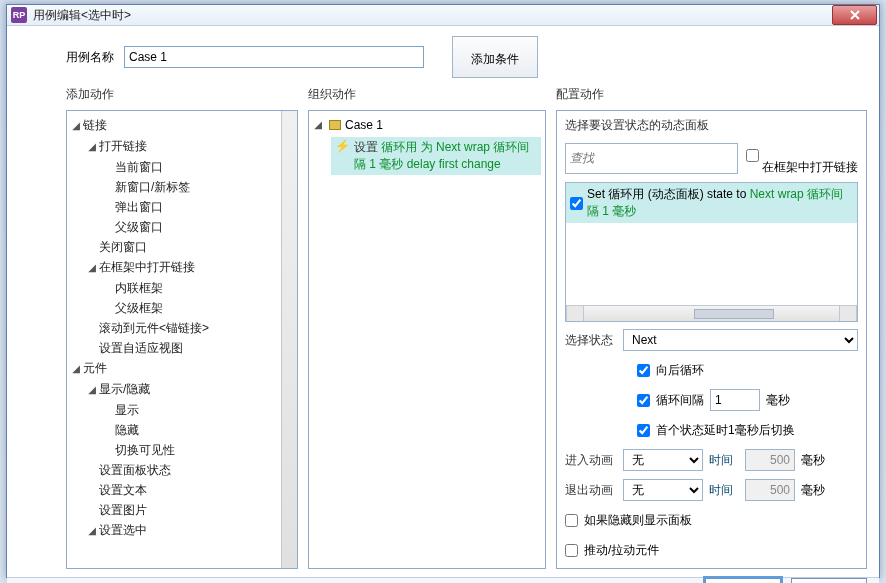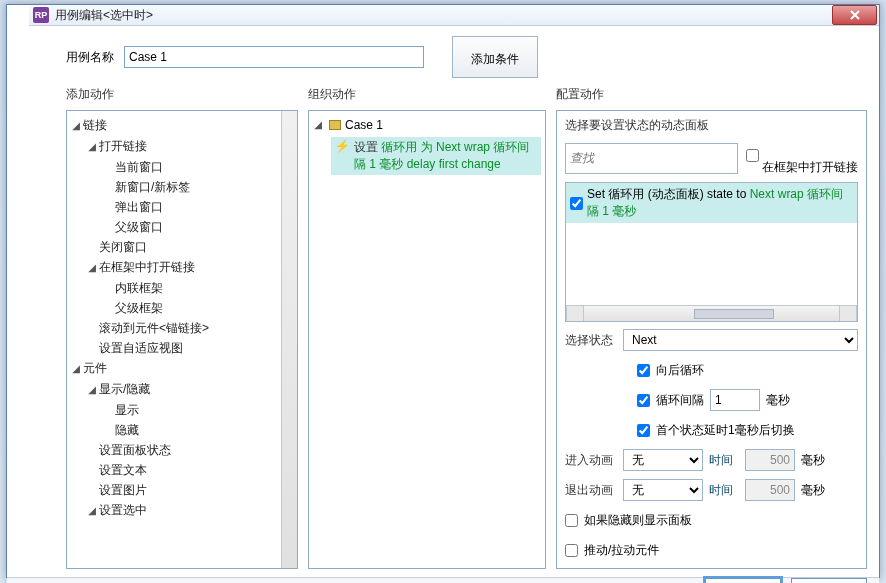--- a/index.html
+++ b/index.html
@@ -3,21 +3,21 @@
 <meta charset="utf-8">
 <style>
 * { box-sizing: border-box; margin: 0; padding: 0; font-family: "Microsoft YaHei", Tahoma, sans-serif; font-size: 12px; }
 body { background: #dce6f0; width: 886px; height: 583px; overflow: hidden; position: relative; }
 
 
 .bg-blur { position: absolute; inset: 0; background: linear-gradient(#c8d8ee, #d4e0f0); filter: blur(2px); }
 
 .dialog { position: absolute; left: 6px; top: 4px; width: 874px; height: 574px; background: #fff; border: 1px solid #5a7fb0; box-shadow: 0 0 8px rgba(0,0,0,.25); display: flex; flex-direction: column; }
 
-.titlebar { height: 26px; background: linear-gradient(#f7fbff,#e6eef8); border-bottom: 1px solid #c1cfdf; display: flex; align-items: center; padding: 0 2px 0 4px; margin-left: 22px; }
+.titlebar { height: 26px; background: linear-gradient(#f7fbff,#e6eef8); border-bottom: 1px solid #c1cfdf; display: flex; align-items: center; padding: 0 2px 0 4px; }
 .titlebar .tb-icon { width: 16px; height: 16px; background: #7b3f9e; display: inline-flex; align-items: center; justify-content: center; color: #fff; font-size: 9px; font-weight: bold; border-radius: 2px; }
 .titlebar .tb-text { margin-left: 6px; color: #222; }
 .titlebar .tb-close { margin-left: auto; width: 45px; height: 20px; background: linear-gradient(#e7a0a0,#c84a4a); border: 1px solid #a03030; border-radius: 2px; display: flex; align-items: center; justify-content: center; color: #fff; font-weight: bold; cursor: pointer; }
 
 .body { flex: 1; padding: 10px 12px 8px 12px; display: flex; flex-direction: column; gap: 8px; margin-left: 47px; }
 
 .row-name { display: flex; align-items: center; gap: 8px; }
 .row-name label { width: 50px; }
 .row-name input[type=text].casename { width: 300px; height: 22px; border: 1px solid #7ea3c8; padding: 2px 4px; }
 .row-name .btn-cond { margin-left: 20px; height: 42px; padding: 14px 18px; border: 1px solid #9fb5cc; background: linear-gradient(#fdfdfd,#e9eef4); cursor: pointer; }
@@ -113,20 +113,21 @@
               <div class="tnode ind1"><span class="twister"></span><span class="tlabel">关闭窗口</span></div>
               <div class="tnode ind1"><span class="twister">◢</span><span class="tlabel">在框架中打开链接</span></div>
               <div class="tnode ind2"><span class="twister"></span><span class="tlabel">内联框架</span></div>
               <div class="tnode ind2"><span class="twister"></span><span class="tlabel">父级框架</span></div>
               <div class="tnode ind1"><span class="twister"></span><span class="tlabel">滚动到元件&lt;锚链接&gt;</span></div>
               <div class="tnode ind1"><span class="twister"></span><span class="tlabel">设置自适应视图</span></div>
               <div class="tnode ind0"><span class="twister">◢</span><span class="tlabel">元件</span></div>
               <div class="tnode ind1"><span class="twister">◢</span><span class="tlabel">显示/隐藏</span></div>
               <div class="tnode ind2"><span class="twister"></span><span class="tlabel">显示</span></div>
               <div class="tnode ind2"><span class="twister"></span><span class="tlabel">隐藏</span></div>
+              <div class="tnode ind2"><span class="twister"></span><span class="tlabel">切换可见性</span></div>
               <div class="tnode ind1"><span class="twister"></span><span class="tlabel">设置面板状态</span></div>
               <div class="tnode ind1"><span class="twister"></span><span class="tlabel">设置文本</span></div>
               <div class="tnode ind1"><span class="twister"></span><span class="tlabel">设置图片</span></div>
               <div class="tnode ind1"><span class="twister">◢</span><span class="tlabel">设置选中</span></div>
             </div>
           <div class="scrollbar-v"></div>
         </div>
       </div>
 
       <div class="col col-mid">

